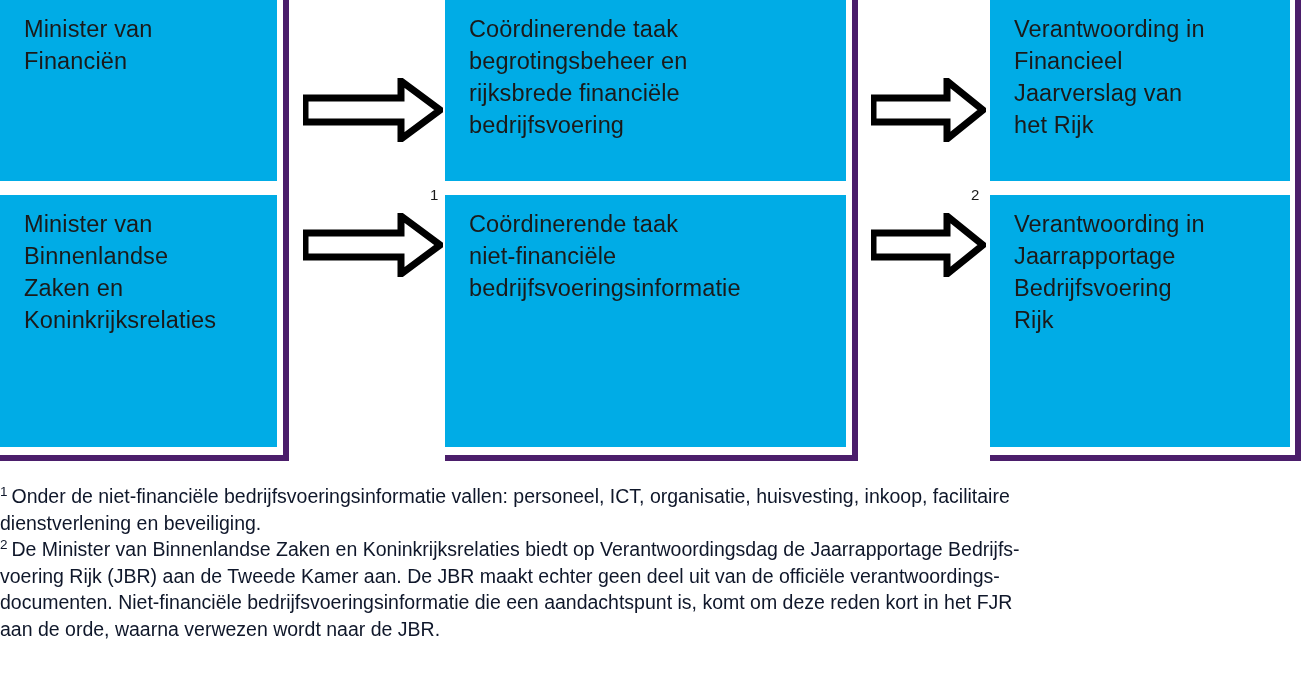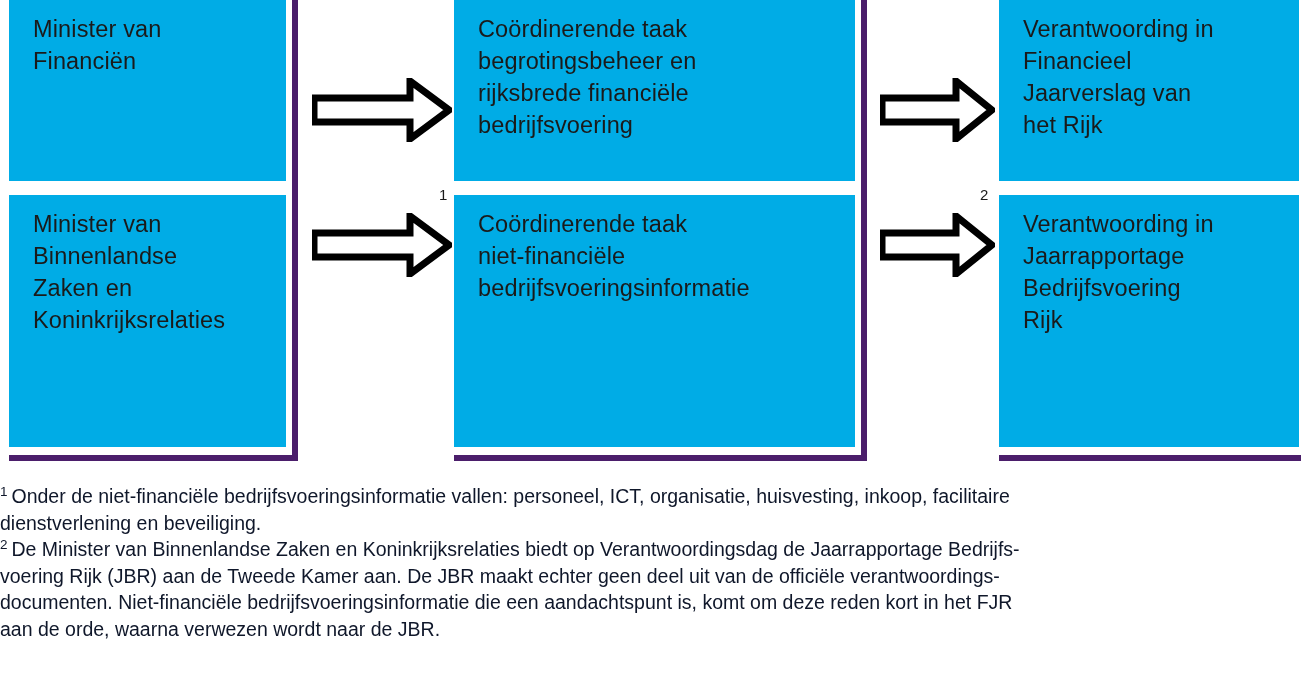--- a/index.html
+++ b/index.html
@@ -11,21 +11,21 @@
     width: 1301px;
     height: 681px;
     position: relative;
     overflow: hidden;
     font-family: "Liberation Sans", sans-serif;
     color: #1a1a1a;
   }
 
   #diagram {
     position: absolute;
-    left: 9px;
+    left: 0;
     top: 0;
     width: 1193px;
     height: 465px;
   }
   .frame-right {
     position: absolute;
     background: #4b1e6b;
   }
   .frame-bottom {
     position: absolute;

